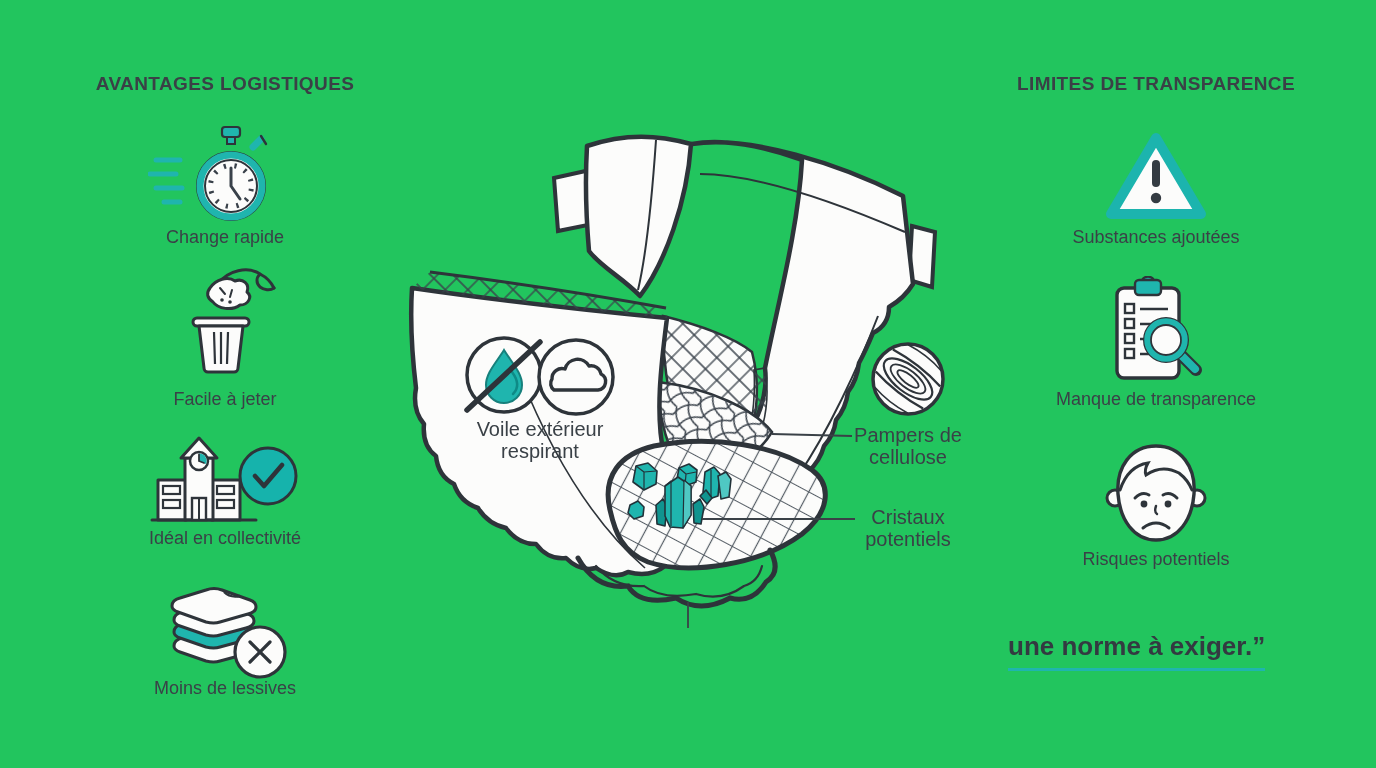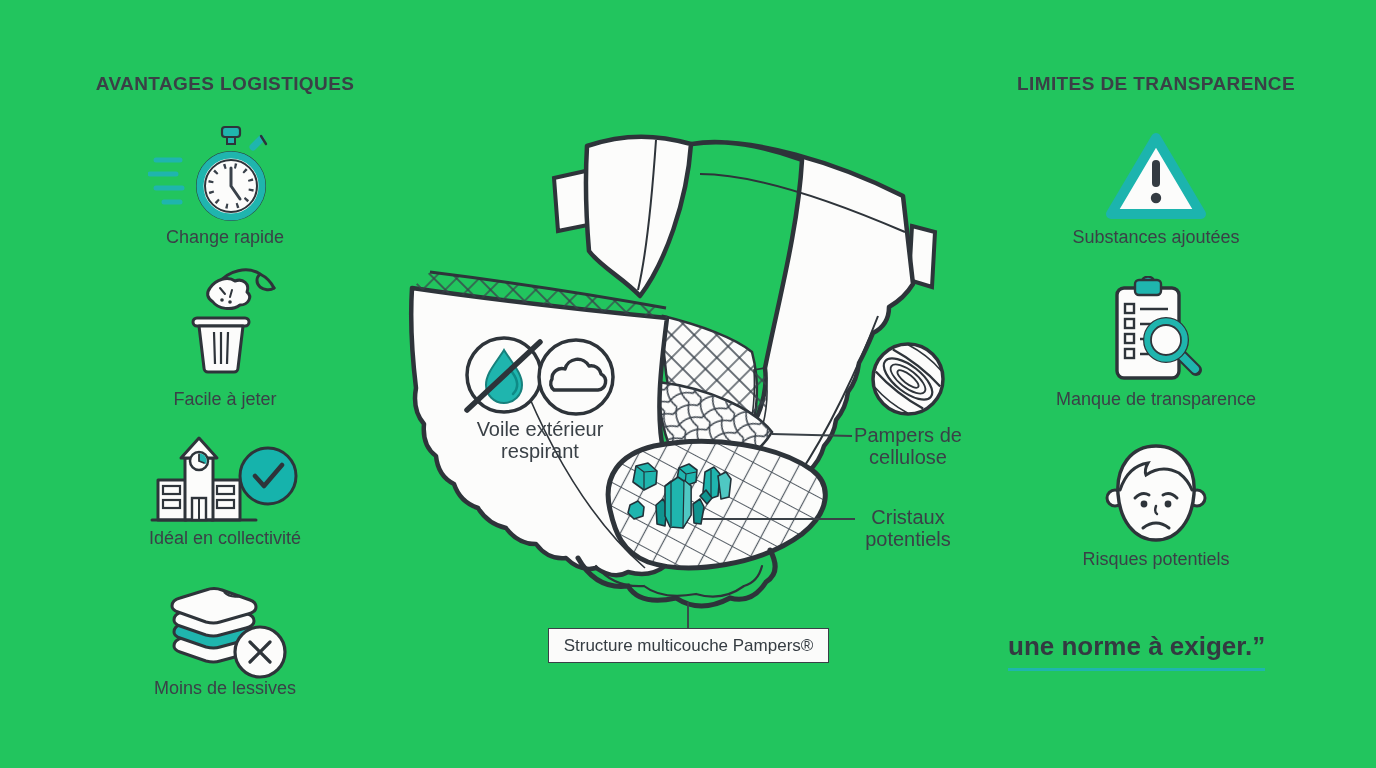--- a/index.html
+++ b/index.html
@@ -253,17 +253,14 @@
     <div>respirant</div>
   </div>
   <div class="diagram-label" style="left:828px;top:424px;width:160px;">
     <div>Pampers de</div>
     <div>cellulose</div>
   </div>
   <div class="diagram-label" style="left:828px;top:506px;width:160px;">
     <div>Cristaux</div>
     <div>potentiels</div>
   </div>
-  <div class="caption-box">
-    <span>Structure multicouche Pampers®</span>
-  </div>
 
 </div>
 
 </body></html>

